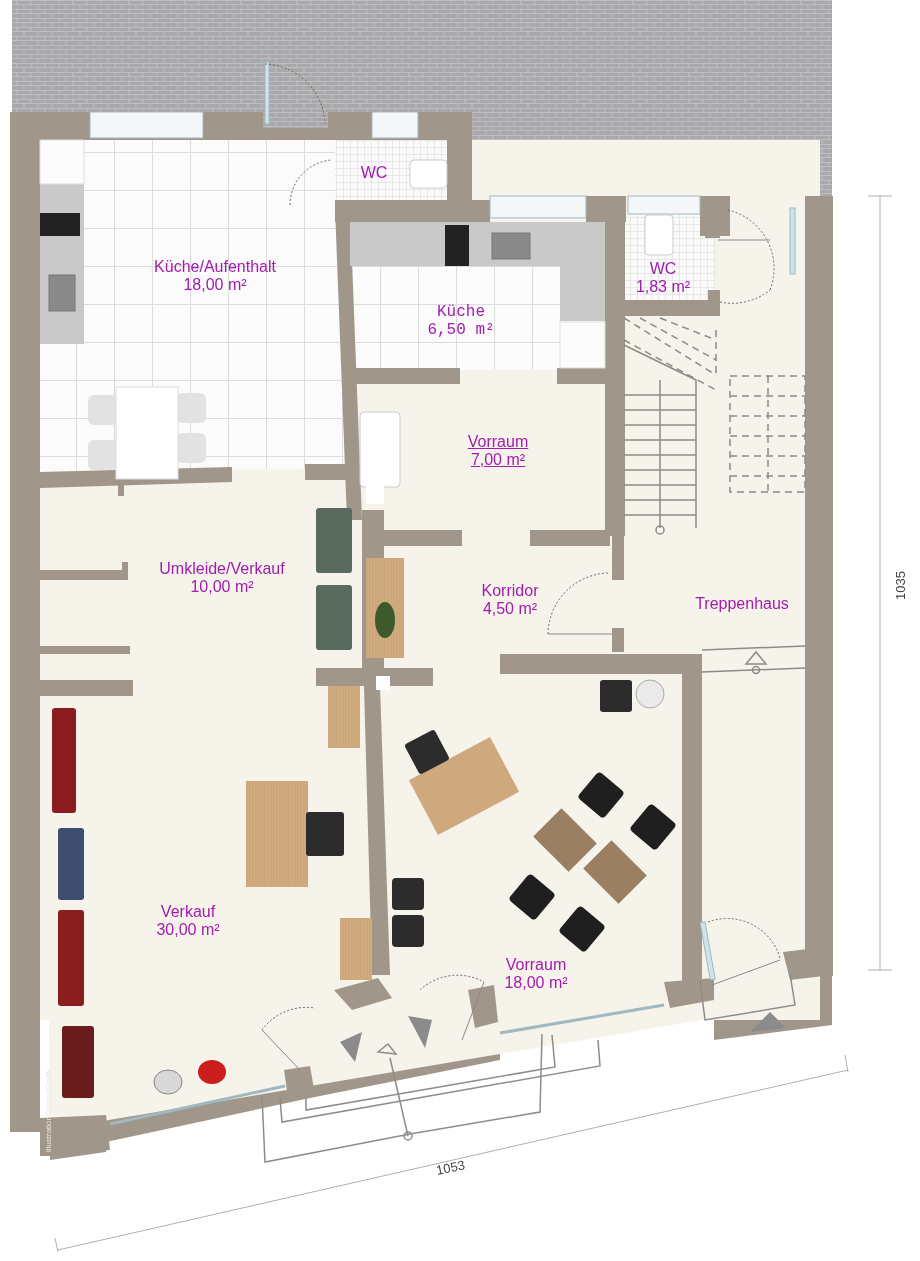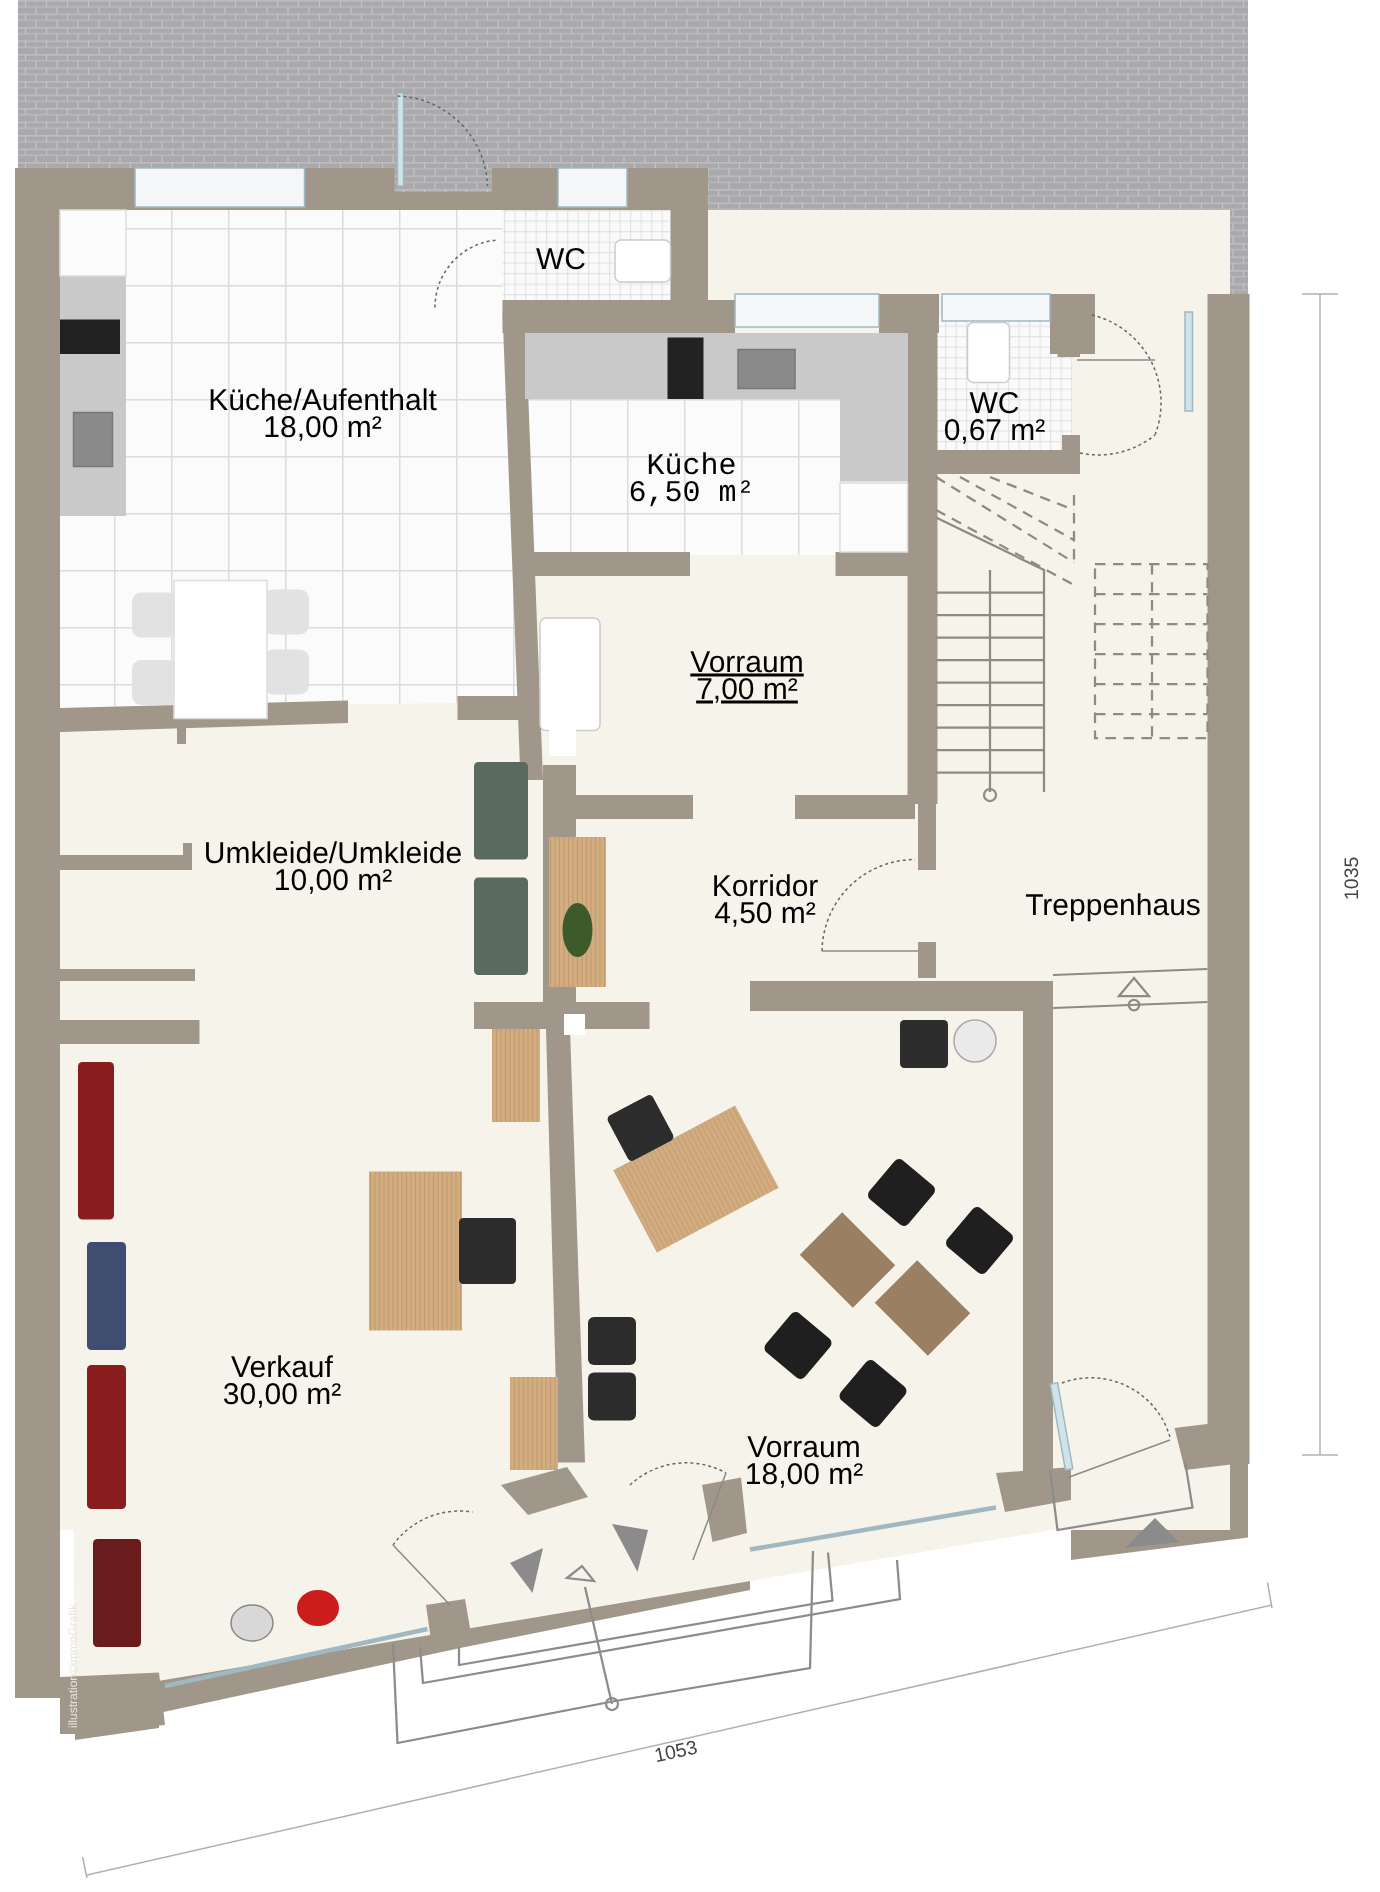--- a/index.html
+++ b/index.html
@@ -1,18 +1,18 @@
 <!DOCTYPE html>
 <html><head>
 <meta charset="utf-8">
 <style>
   html, body { margin:0; padding:0; background:#ffffff; }
   body { width:920px; height:1261px; position:relative; overflow:hidden; font-family:"Liberation Sans", sans-serif; }
   #plan { position:absolute; left:0; top:0; width:920px; height:1261px; }
-  .label { position:absolute; text-align:center; color:#000000; font-size:20px; line-height:18px; transform:translateX(-50%); white-space:nowrap; }
+  .label { position:absolute; text-align:center; color:#a21caf; font-size:16px; line-height:18px; transform:translateX(-50%); white-space:nowrap; }
   .label .area { display:block;text-align:center; }
   .dim { position:absolute; color:#444; font-size:13px; }
   .credit { position:absolute; color:#e8e4dc; font-size:8px; transform:rotate(-90deg); transform-origin:left top; white-space:nowrap; }
 </style>
 </head>
 <body>
 
 <svg id="plan" viewBox="0 0 920 1261" xmlns="http://www.w3.org/2000/svg">
   <defs>
     <pattern id="paving" width="14" height="9" patternUnits="userSpaceOnUse">
@@ -257,28 +257,28 @@
 </div>
 <div class="label" style="left:374px;top:164px;">
   <span>WC</span>
 </div>
 <div class="label" style="left:461px;top:303px;font-family:Liberation Mono, monospace;">
   <span>Küche</span>
   <span class="area">6,50 m²</span>
 </div>
 <div class="label" style="left:663px;top:260px;">
   <span>WC</span>
-  <span class="area">0,67 m²</span>
+  <span class="area">1,83 m²</span>
 </div>
 <div class="label" style="left:498px;top:433px;text-decoration:underline;">
   <span>Vorraum</span>
   <span class="area">7,00 m²</span>
 </div>
 <div class="label" style="left:222px;top:560px;">
-  <span>Umkleide/Umkleide</span>
+  <span>Umkleide/Verkauf</span>
   <span class="area">10,00 m²</span>
 </div>
 <div class="label" style="left:510px;top:582px;">
   <span>Korridor</span>
   <span class="area">4,50 m²</span>
 </div>
 <div class="label" style="left:742px;top:595px;">
   <span>Treppenhaus</span>
 </div>
 <div class="label" style="left:188px;top:903px;">

